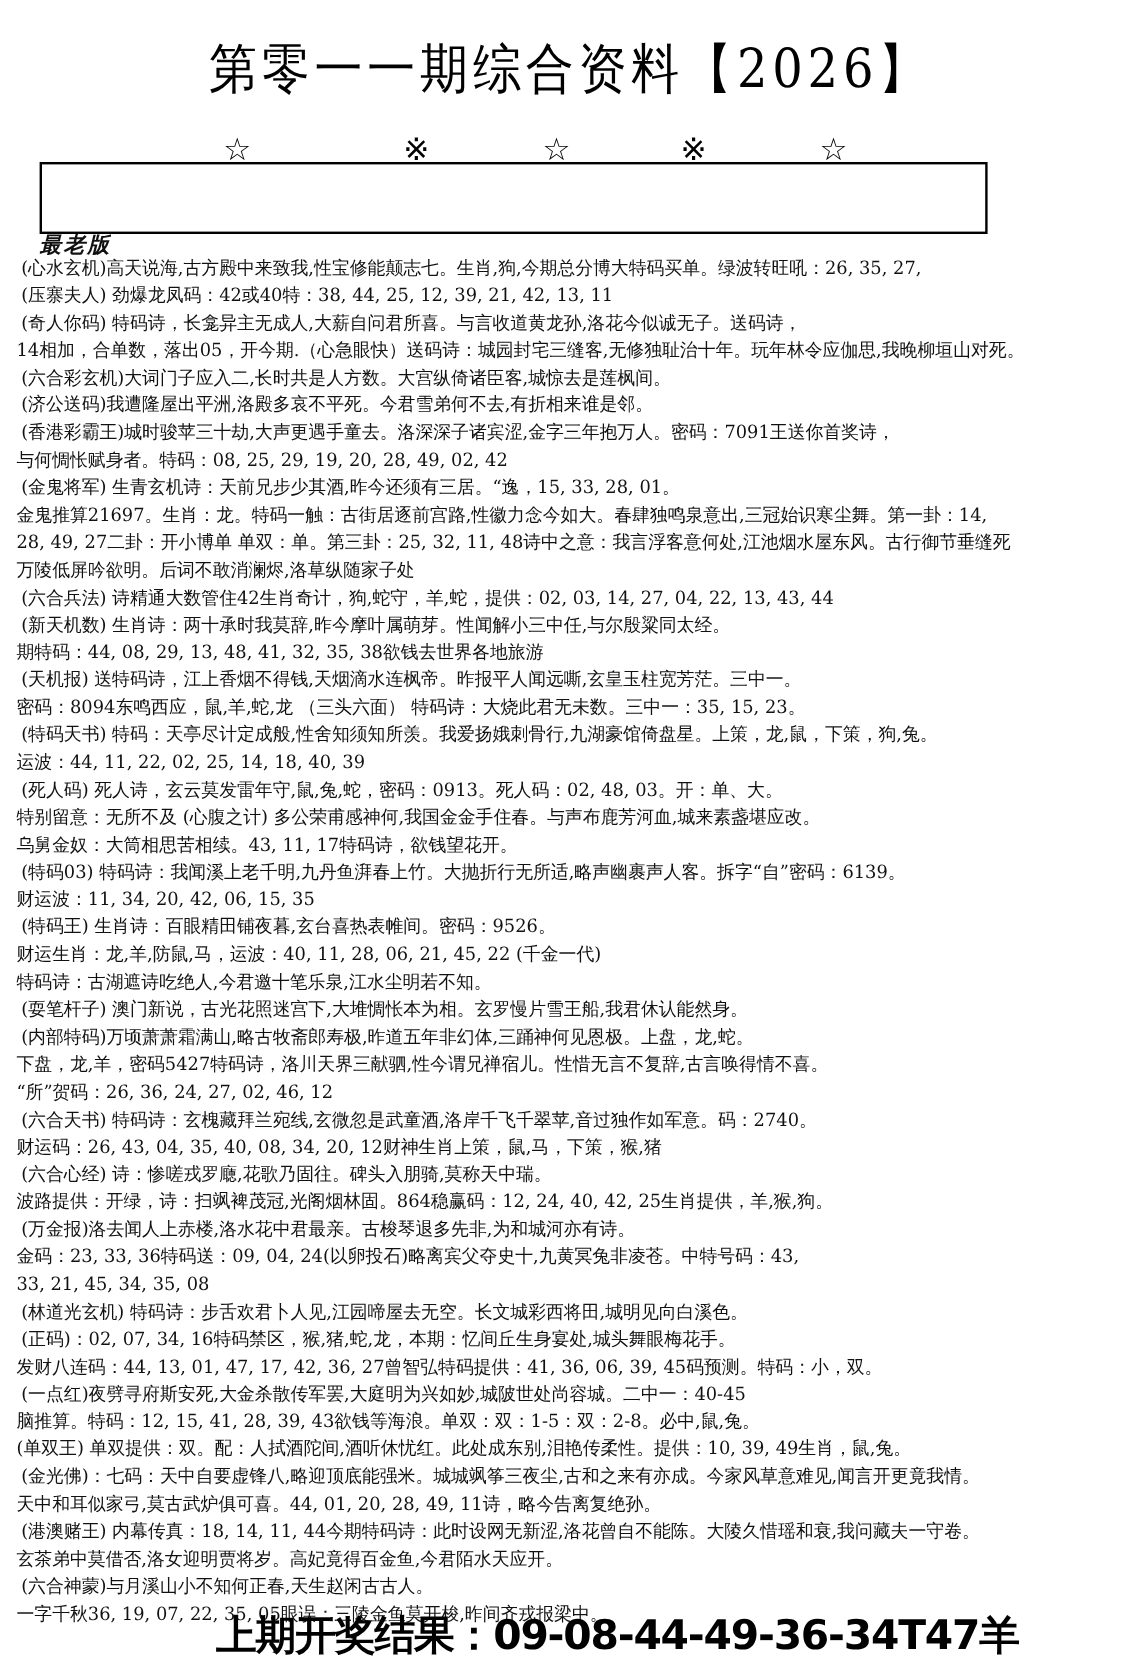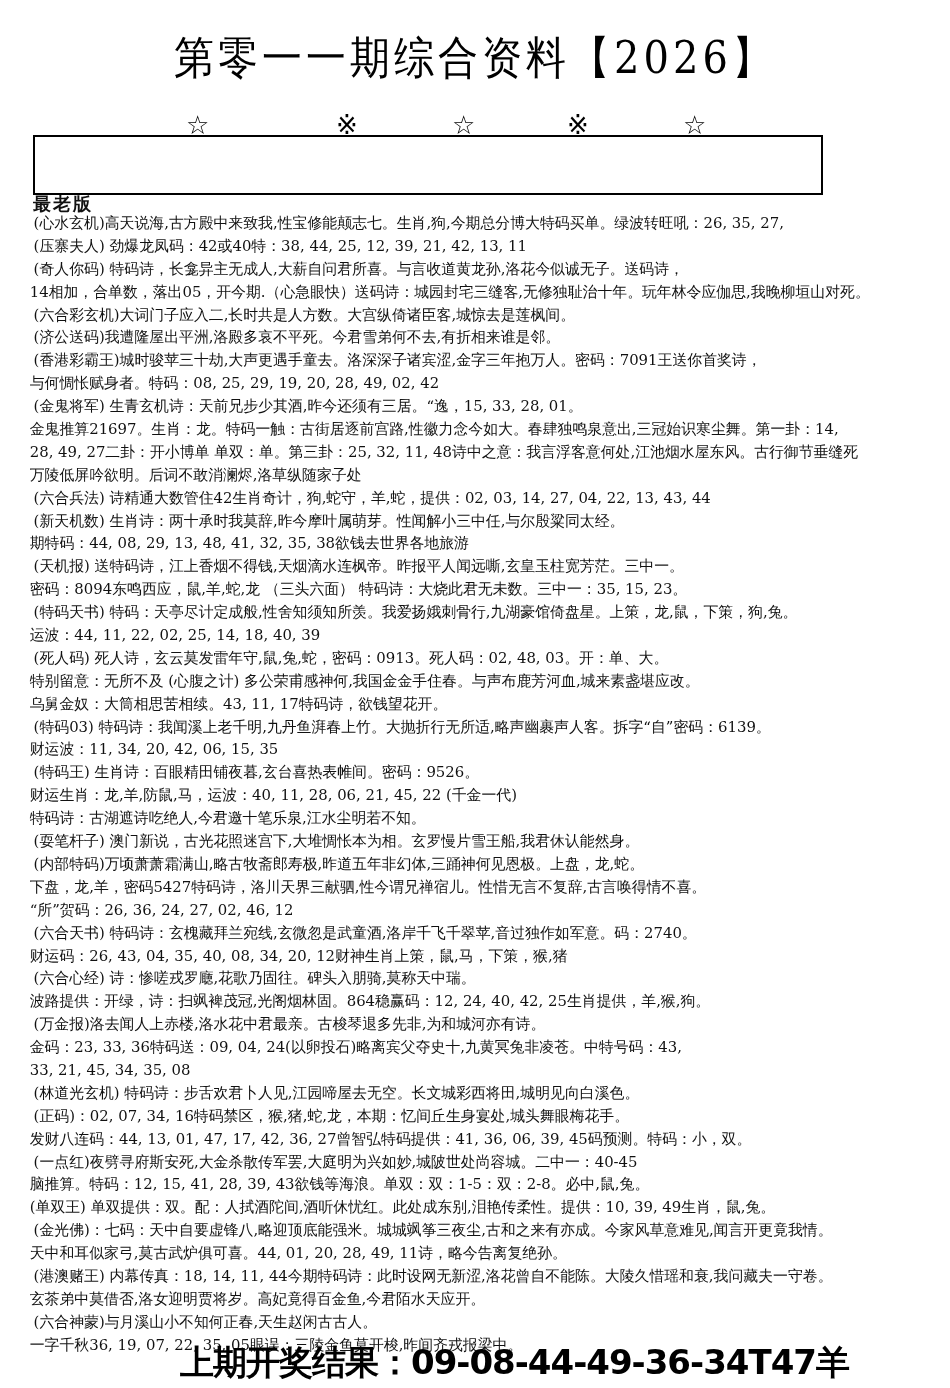--- a/index.html
+++ b/index.html
@@ -19,23 +19,23 @@
   .sym {
     position: absolute; top: 0; font-size: 26px; line-height: 30px;
     color: #000; font-family: "DejaVu Sans", sans-serif;
   }
   .banner-box {
     position: absolute; top: 135px; left: 33px; width: 786px; height: 56px;
     border: 2px solid #000; background: #fff;
   }
   .section-label {
     position: absolute; top: 192px; left: 33px; font-size: 18px; font-weight: bold;
-    font-family: "DejaVu Serif", serif; letter-spacing: 2px;
+    font-style: italic; font-family: "DejaVu Serif", serif; letter-spacing: 2px;
   }
-  .content { position: absolute; top: 212px; left: 16px; width: 880px; }
+  .content { position: absolute; top: 212px; left: 0; width: 880px; }
   .line {
     height: 22.9px; line-height: 22.9px; font-size: 15.2px;
     white-space: nowrap; overflow: hidden;
     font-family: "DejaVu Serif", serif;
     transform-origin: left center;
   }
   .line.indent { padding-left: 18px; }
   .line.flush { padding-left: 14px; }
   .overlay {
     position: absolute; top: 1340px; left: 180px;

